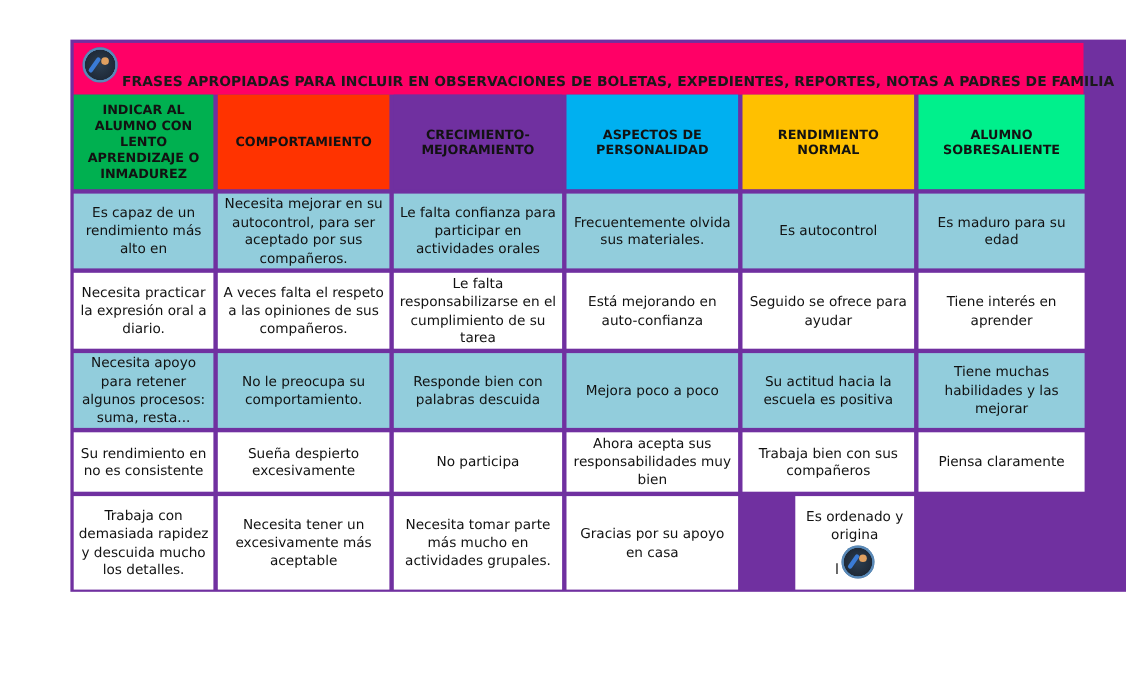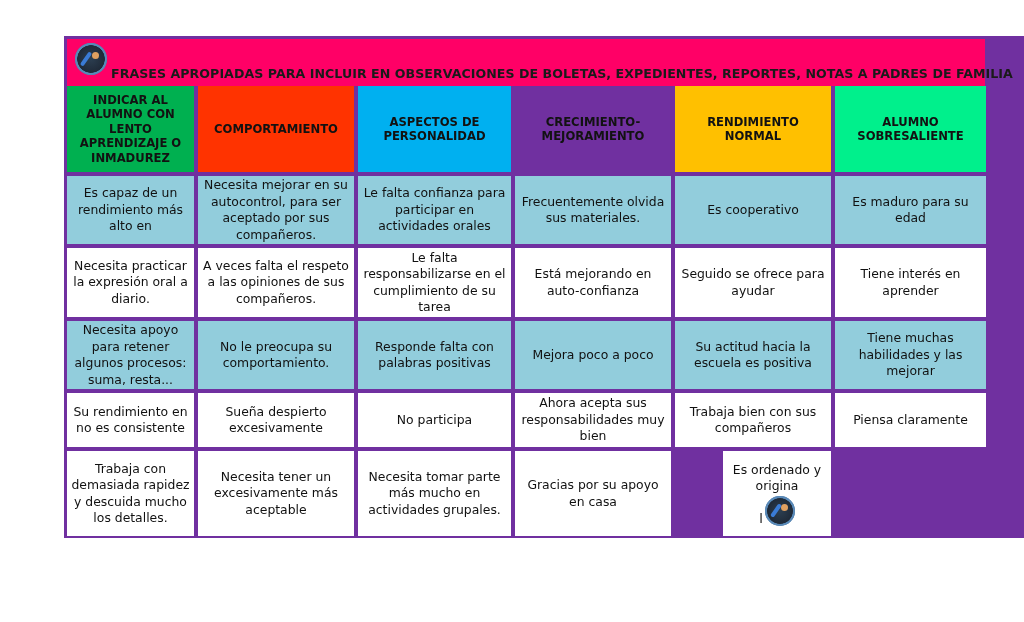--- a/index.html
+++ b/index.html
@@ -70,42 +70,42 @@
 <div class="sheet">
   <div class="banner">
     <span class="banner-logo"></span>
     <span class="banner-title">FRASES APROPIADAS PARA INCLUIR EN OBSERVACIONES DE BOLETAS, EXPEDIENTES, REPORTES, NOTAS A PADRES DE FAMILIA</span>
   </div>
 
   <div class="grid">
 
     <div class="cell head" style="background:#00b050">INDICAR AL ALUMNO CON LENTO APRENDIZAJE O INMADUREZ</div>
     <div class="cell head" style="background:#ff3300">COMPORTAMIENTO</div>
+    <div class="cell head" style="background:#7030a0">CRECIMIENTO-MEJORAMIENTO</div>
     <div class="cell head" style="background:#00b0f0">ASPECTOS DE PERSONALIDAD</div>
-    <div class="cell head" style="background:#7030a0">CRECIMIENTO-MEJORAMIENTO</div>
     <div class="cell head" style="background:#ffc000">RENDIMIENTO NORMAL</div>
     <div class="cell head" style="background:#00f08c">ALUMNO SOBRESALIENTE</div>
 
     <div class="cell row-blue">Es capaz de un rendimiento más alto en</div>
     <div class="cell row-blue">Necesita mejorar en su autocontrol, para ser aceptado por sus compañeros.</div>
     <div class="cell row-blue">Le falta confianza para participar en actividades orales</div>
     <div class="cell row-blue">Frecuentemente olvida sus materiales.</div>
-    <div class="cell row-blue">Es cooperativo</div>
+    <div class="cell row-blue">Es autocontrol</div>
     <div class="cell row-blue">Es maduro para su edad</div>
 
     <div class="cell row-white">Necesita practicar la expresión oral a diario.</div>
     <div class="cell row-white">A veces falta el respeto a las opiniones de sus compañeros.</div>
     <div class="cell row-white">Le falta responsabilizarse en el cumplimiento de su tarea</div>
     <div class="cell row-white">Está mejorando en auto-confianza</div>
     <div class="cell row-white">Seguido se ofrece para ayudar</div>
     <div class="cell row-white">Tiene interés en aprender</div>
 
     <div class="cell row-blue">Necesita apoyo para retener algunos procesos: suma, resta...</div>
     <div class="cell row-blue">No le preocupa su comportamiento.</div>
-    <div class="cell row-blue">Responde falta con palabras positivas</div>
+    <div class="cell row-blue">Responde bien con palabras descuida</div>
     <div class="cell row-blue">Mejora poco a poco</div>
     <div class="cell row-blue">Su actitud hacia la escuela es positiva</div>
     <div class="cell row-blue">Tiene muchas habilidades y las mejorar</div>
 
     <div class="cell row-white">Su rendimiento en no es consistente</div>
     <div class="cell row-white">Sueña despierto excesivamente</div>
     <div class="cell row-white">No participa</div>
     <div class="cell row-white">Ahora acepta sus responsabilidades muy bien</div>
     <div class="cell row-white">Trabaja bien con sus compañeros</div>
     <div class="cell row-white">Piensa claramente</div>

